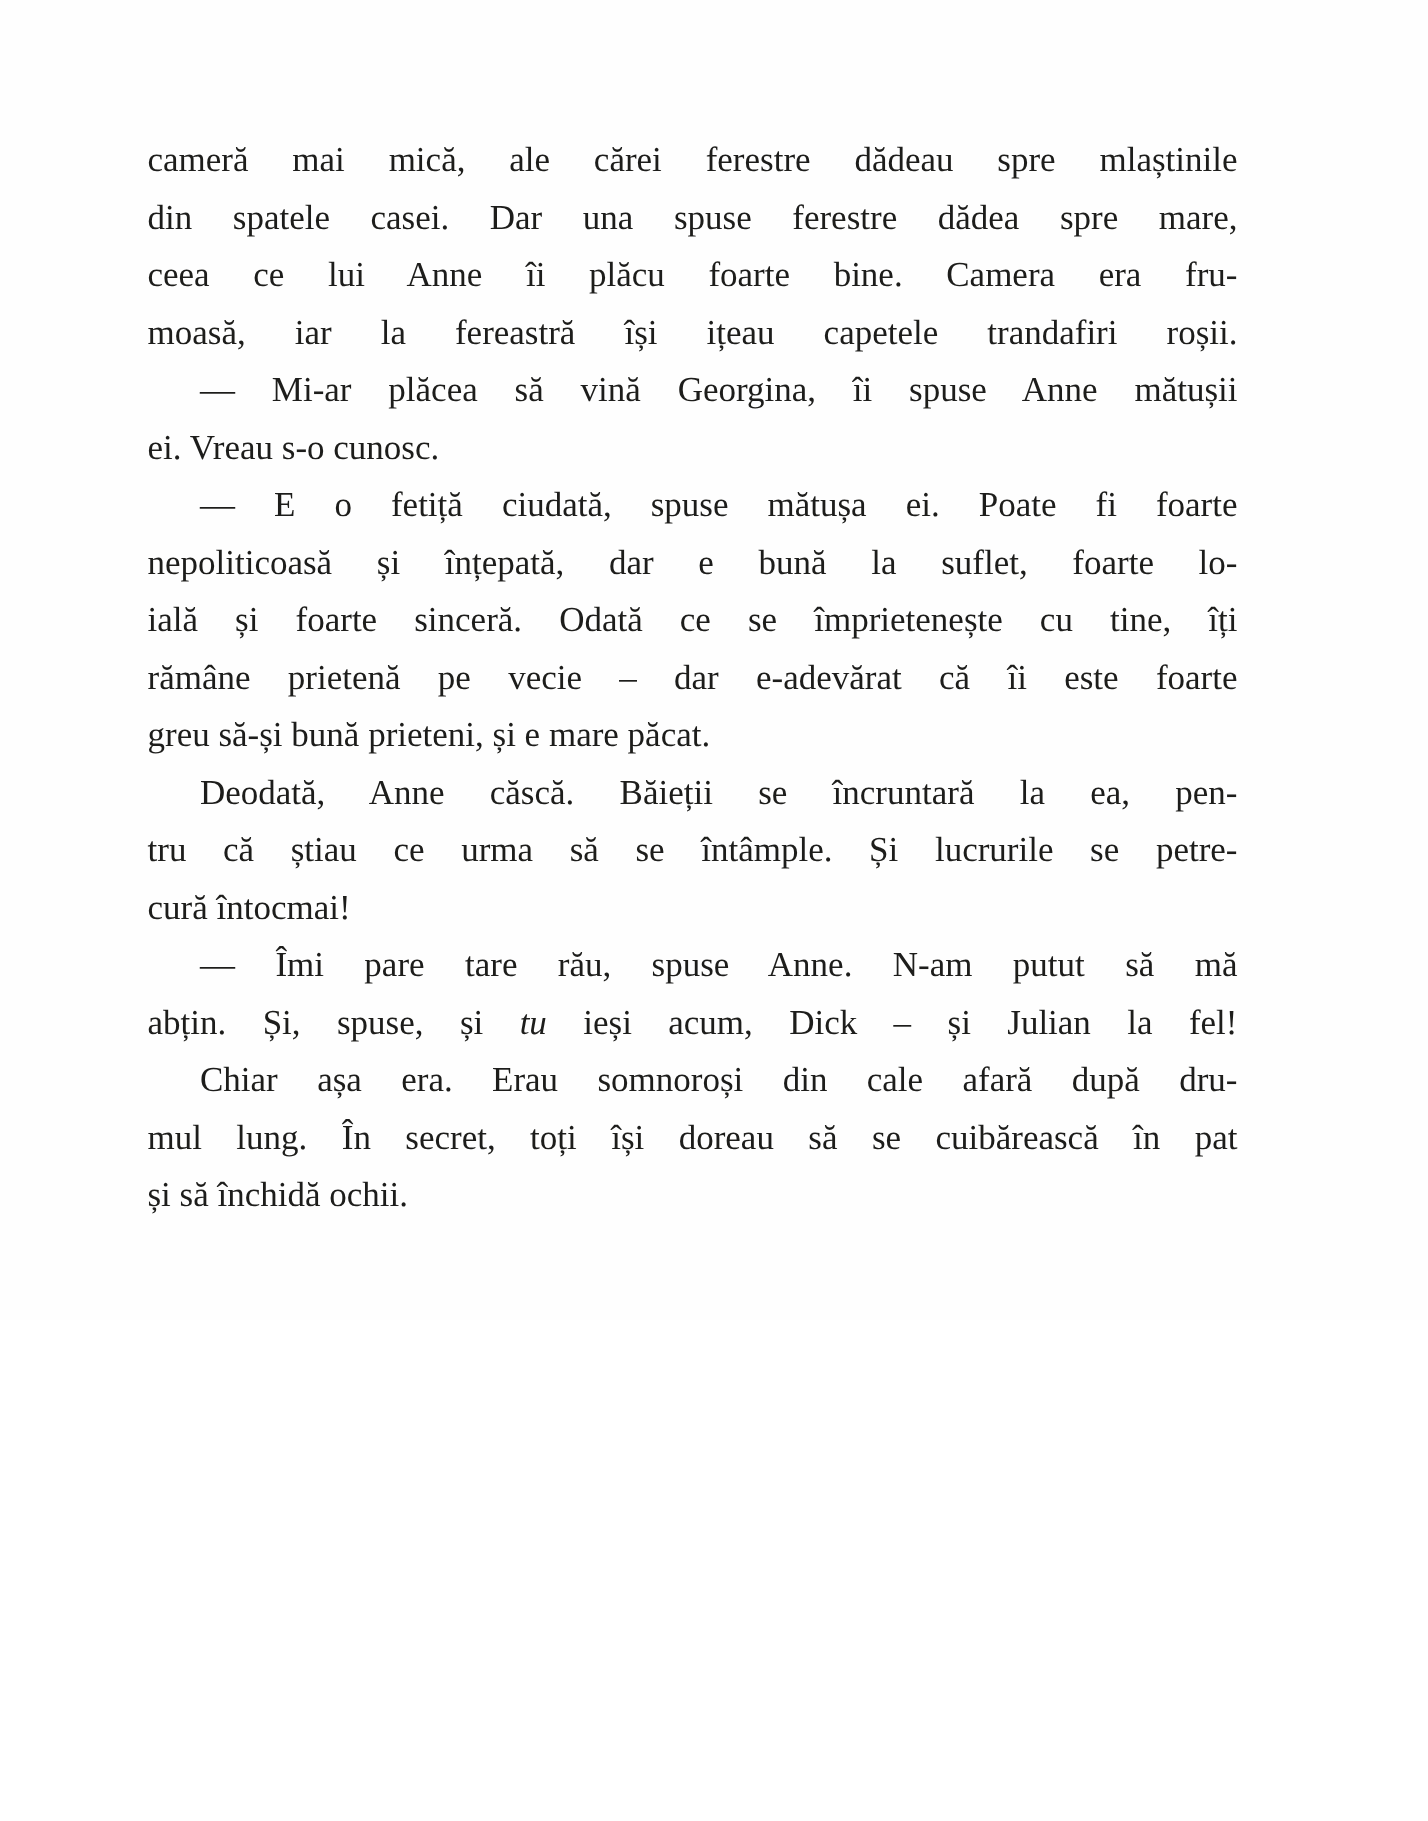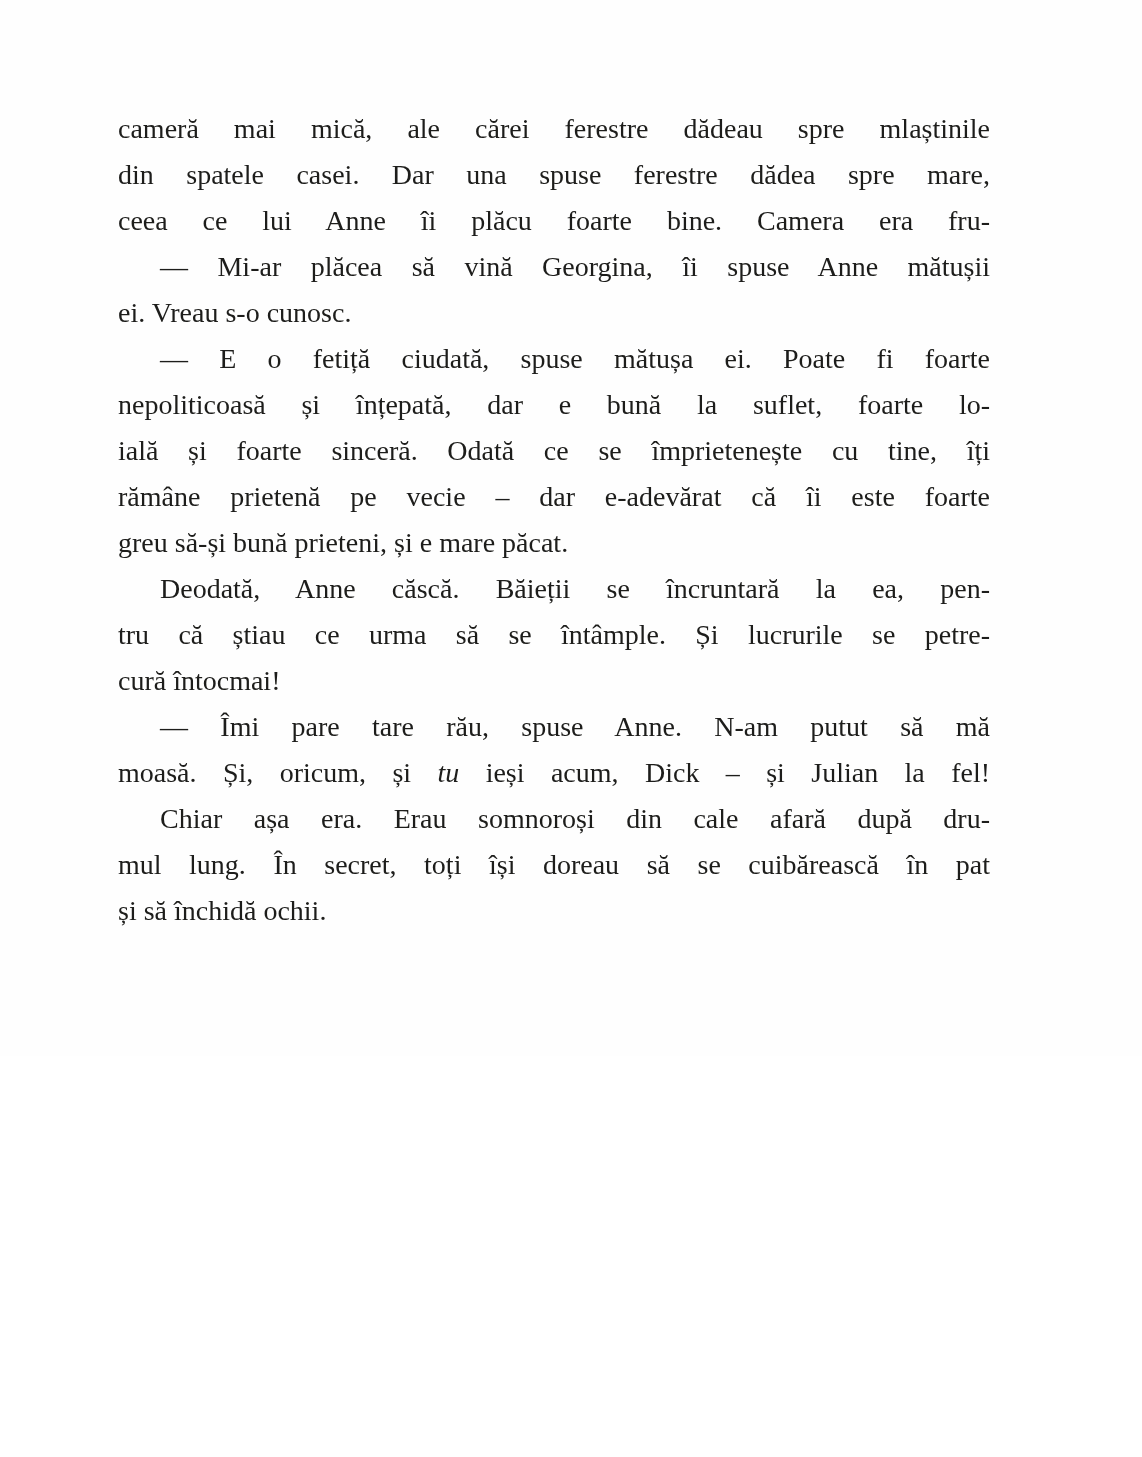--- a/index.html
+++ b/index.html
@@ -61,40 +61,41 @@
 </style>
 </head>
 <body>
 
 <div class="page">
   <div class="text-block">
       <div class="paragraph">
         <div class="line first">cameră mai mică, ale cărei ferestre dădeau spre mlaștinile</div>
         <div class="line">din spatele casei. Dar una spuse ferestre dădea spre mare,</div>
         <div class="line">ceea ce lui Anne îi plăcu foarte bine. Camera era fru-</div>
+        <div class="line">moasă, iar la fereastră își ițeau capetele trandafiri roșii.</div>
       </div>
       <div class="paragraph indent">
         <div class="line first">— Mi-ar plăcea să vină Georgina, îi spuse Anne mătușii</div>
         <div class="line last">ei. Vreau s-o cunosc.</div>
       </div>
       <div class="paragraph indent">
         <div class="line first">— E o fetiță ciudată, spuse mătușa ei. Poate fi foarte</div>
         <div class="line">nepoliticoasă și înțepată, dar e bună la suflet, foarte lo-</div>
         <div class="line">ială și foarte sinceră. Odată ce se împrietenește cu tine, îți</div>
         <div class="line">rămâne prietenă pe vecie – dar e-adevărat că îi este foarte</div>
         <div class="line last">greu să-și bună prieteni, și e mare păcat.</div>
       </div>
       <div class="paragraph indent">
         <div class="line first">Deodată, Anne căscă. Băieții se încruntară la ea, pen-</div>
         <div class="line">tru că știau ce urma să se întâmple. Și lucrurile se petre-</div>
         <div class="line last">cură întocmai!</div>
       </div>
       <div class="paragraph indent">
         <div class="line first">— Îmi pare tare rău, spuse Anne. N-am putut să mă</div>
-        <div class="line"><span>moasă. Și, oricum, și </span><span style="font-style: italic;">tu</span><span> ieși acum, Dick – și Julian la fel!</span></div>
+        <div class="line"><span>abțin. Și, spuse, și </span><span style="font-style: italic;">tu</span><span> ieși acum, Dick – și Julian la fel!</span></div>
       </div>
       <div class="paragraph indent">
         <div class="line first">Chiar așa era. Erau somnoroși din cale afară după dru-</div>
         <div class="line">mul lung. În secret, toți își doreau să se cuibărească în pat</div>
         <div class="line last">și să închidă ochii.</div>
       </div>
     </div>
   <div class="folio">
     <div class="folio-rule"></div>
     <div class="folio-num">17</div>

